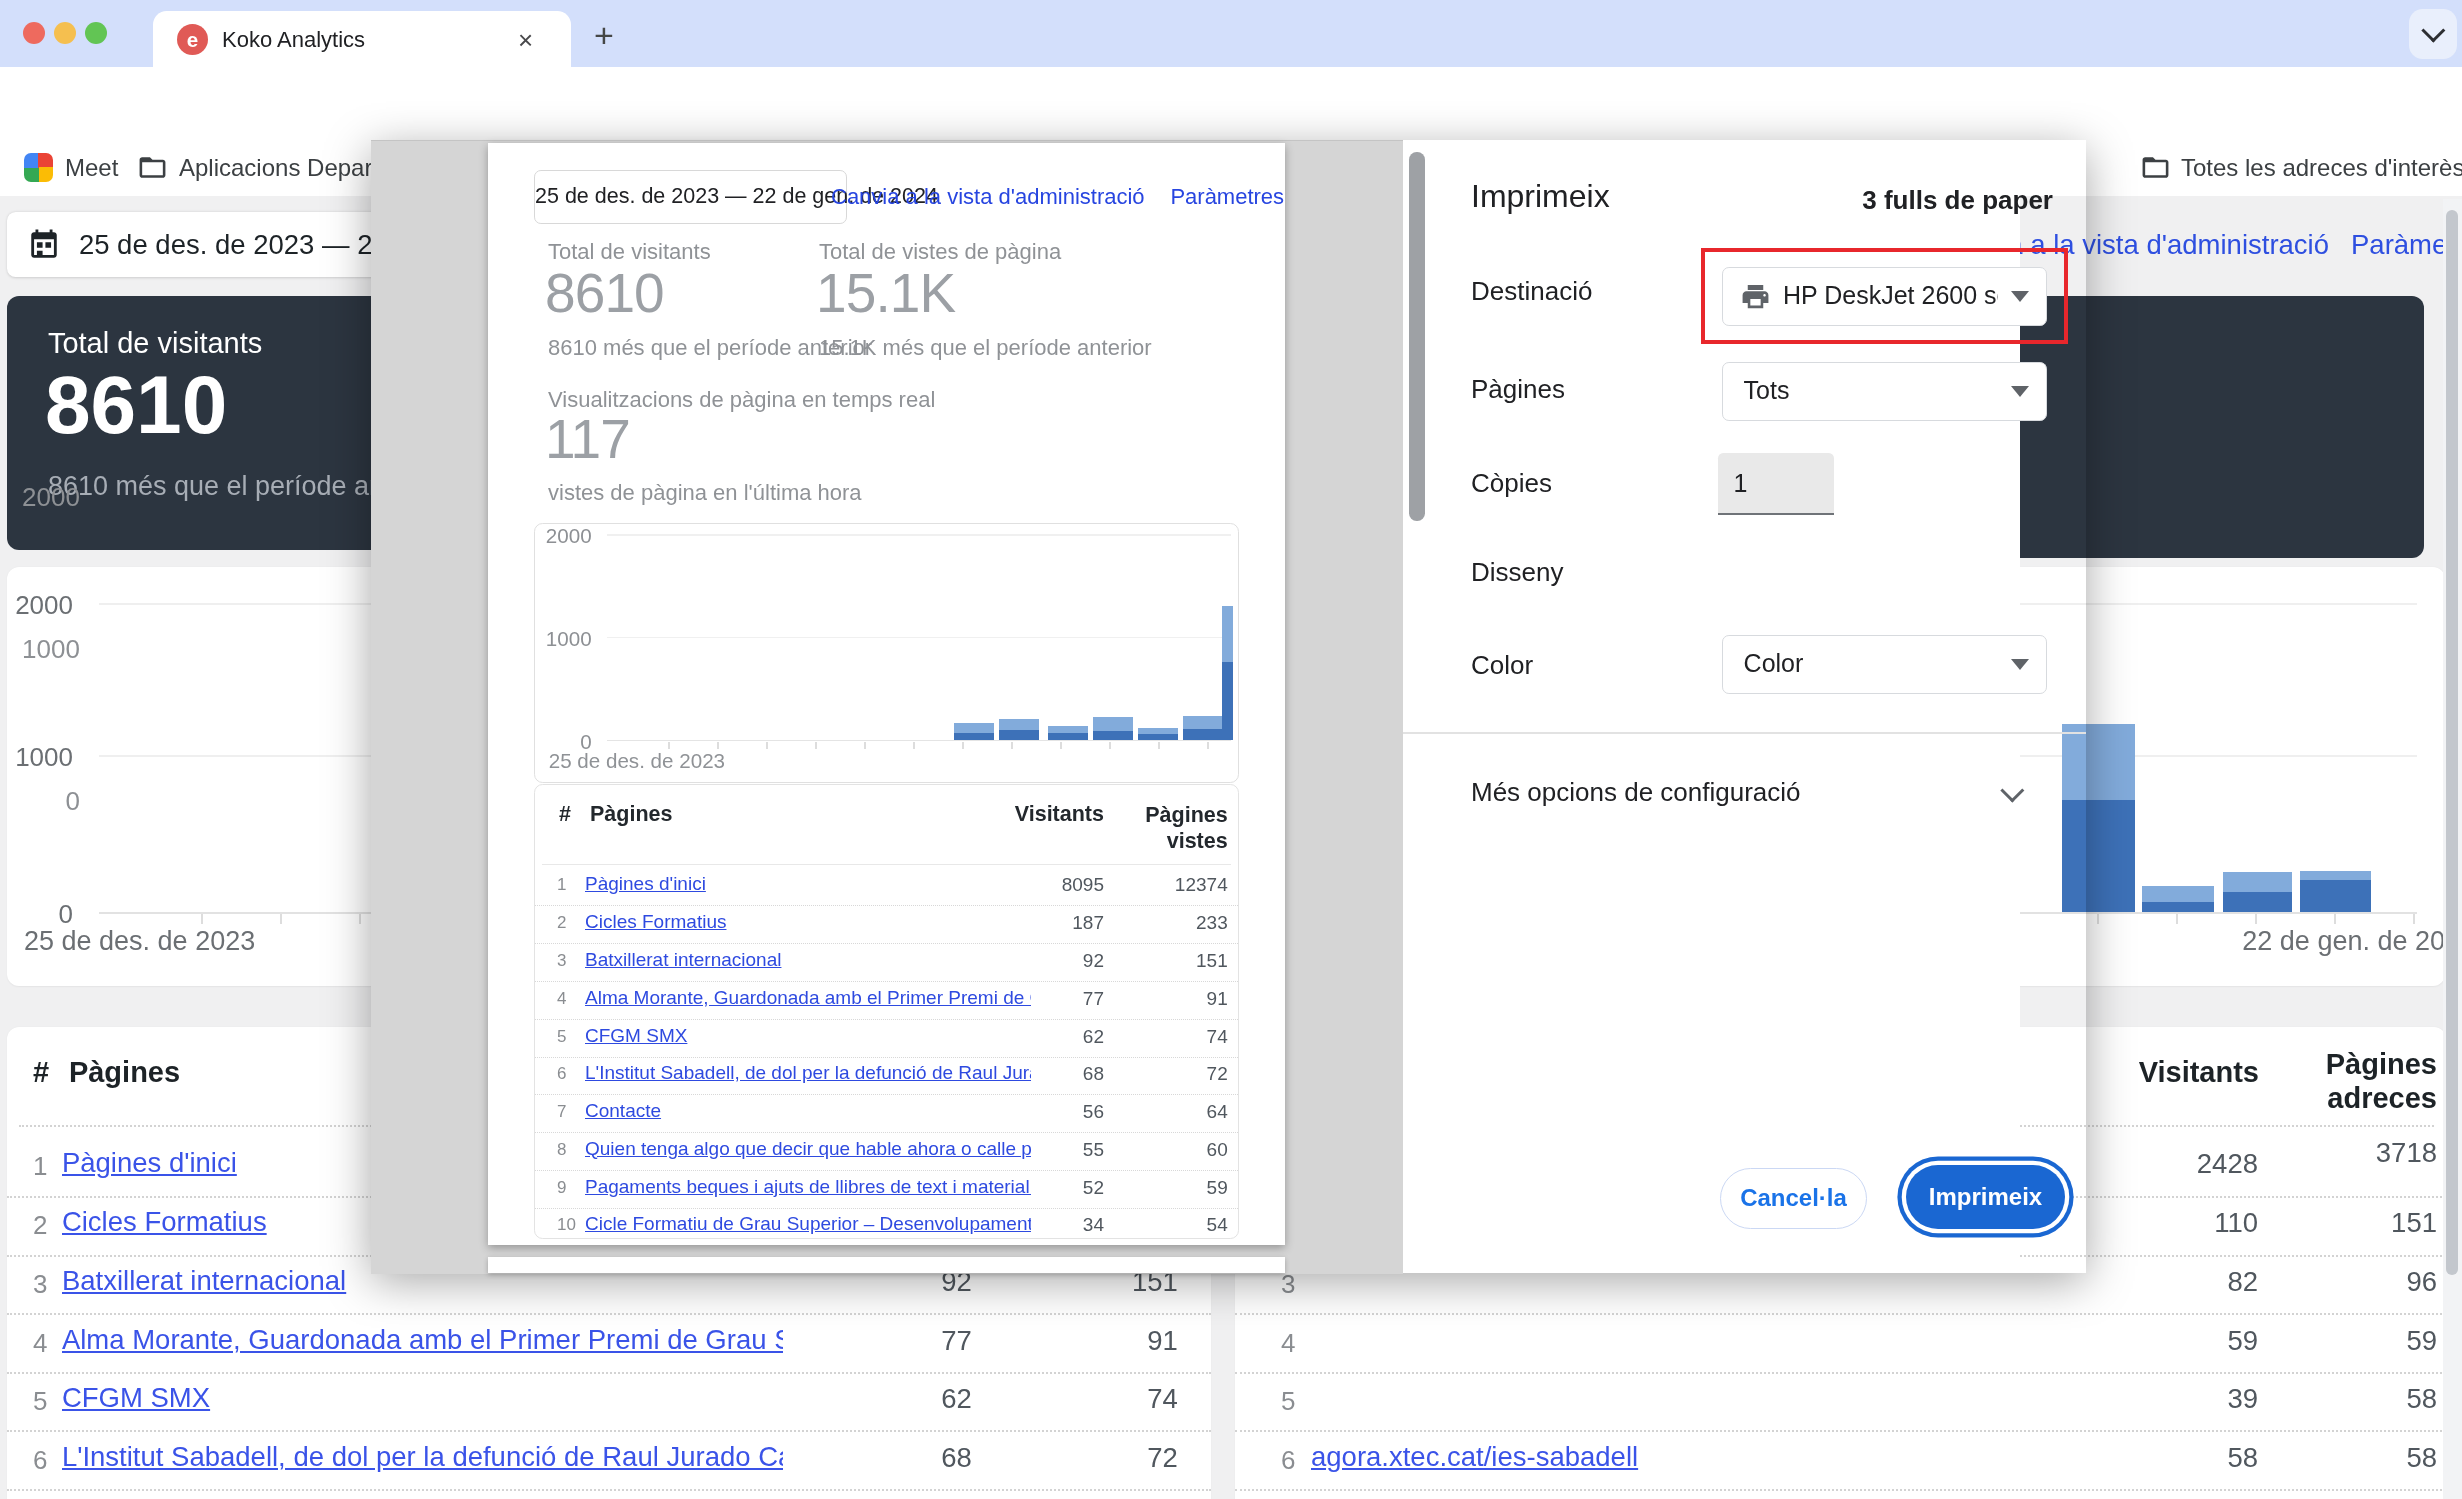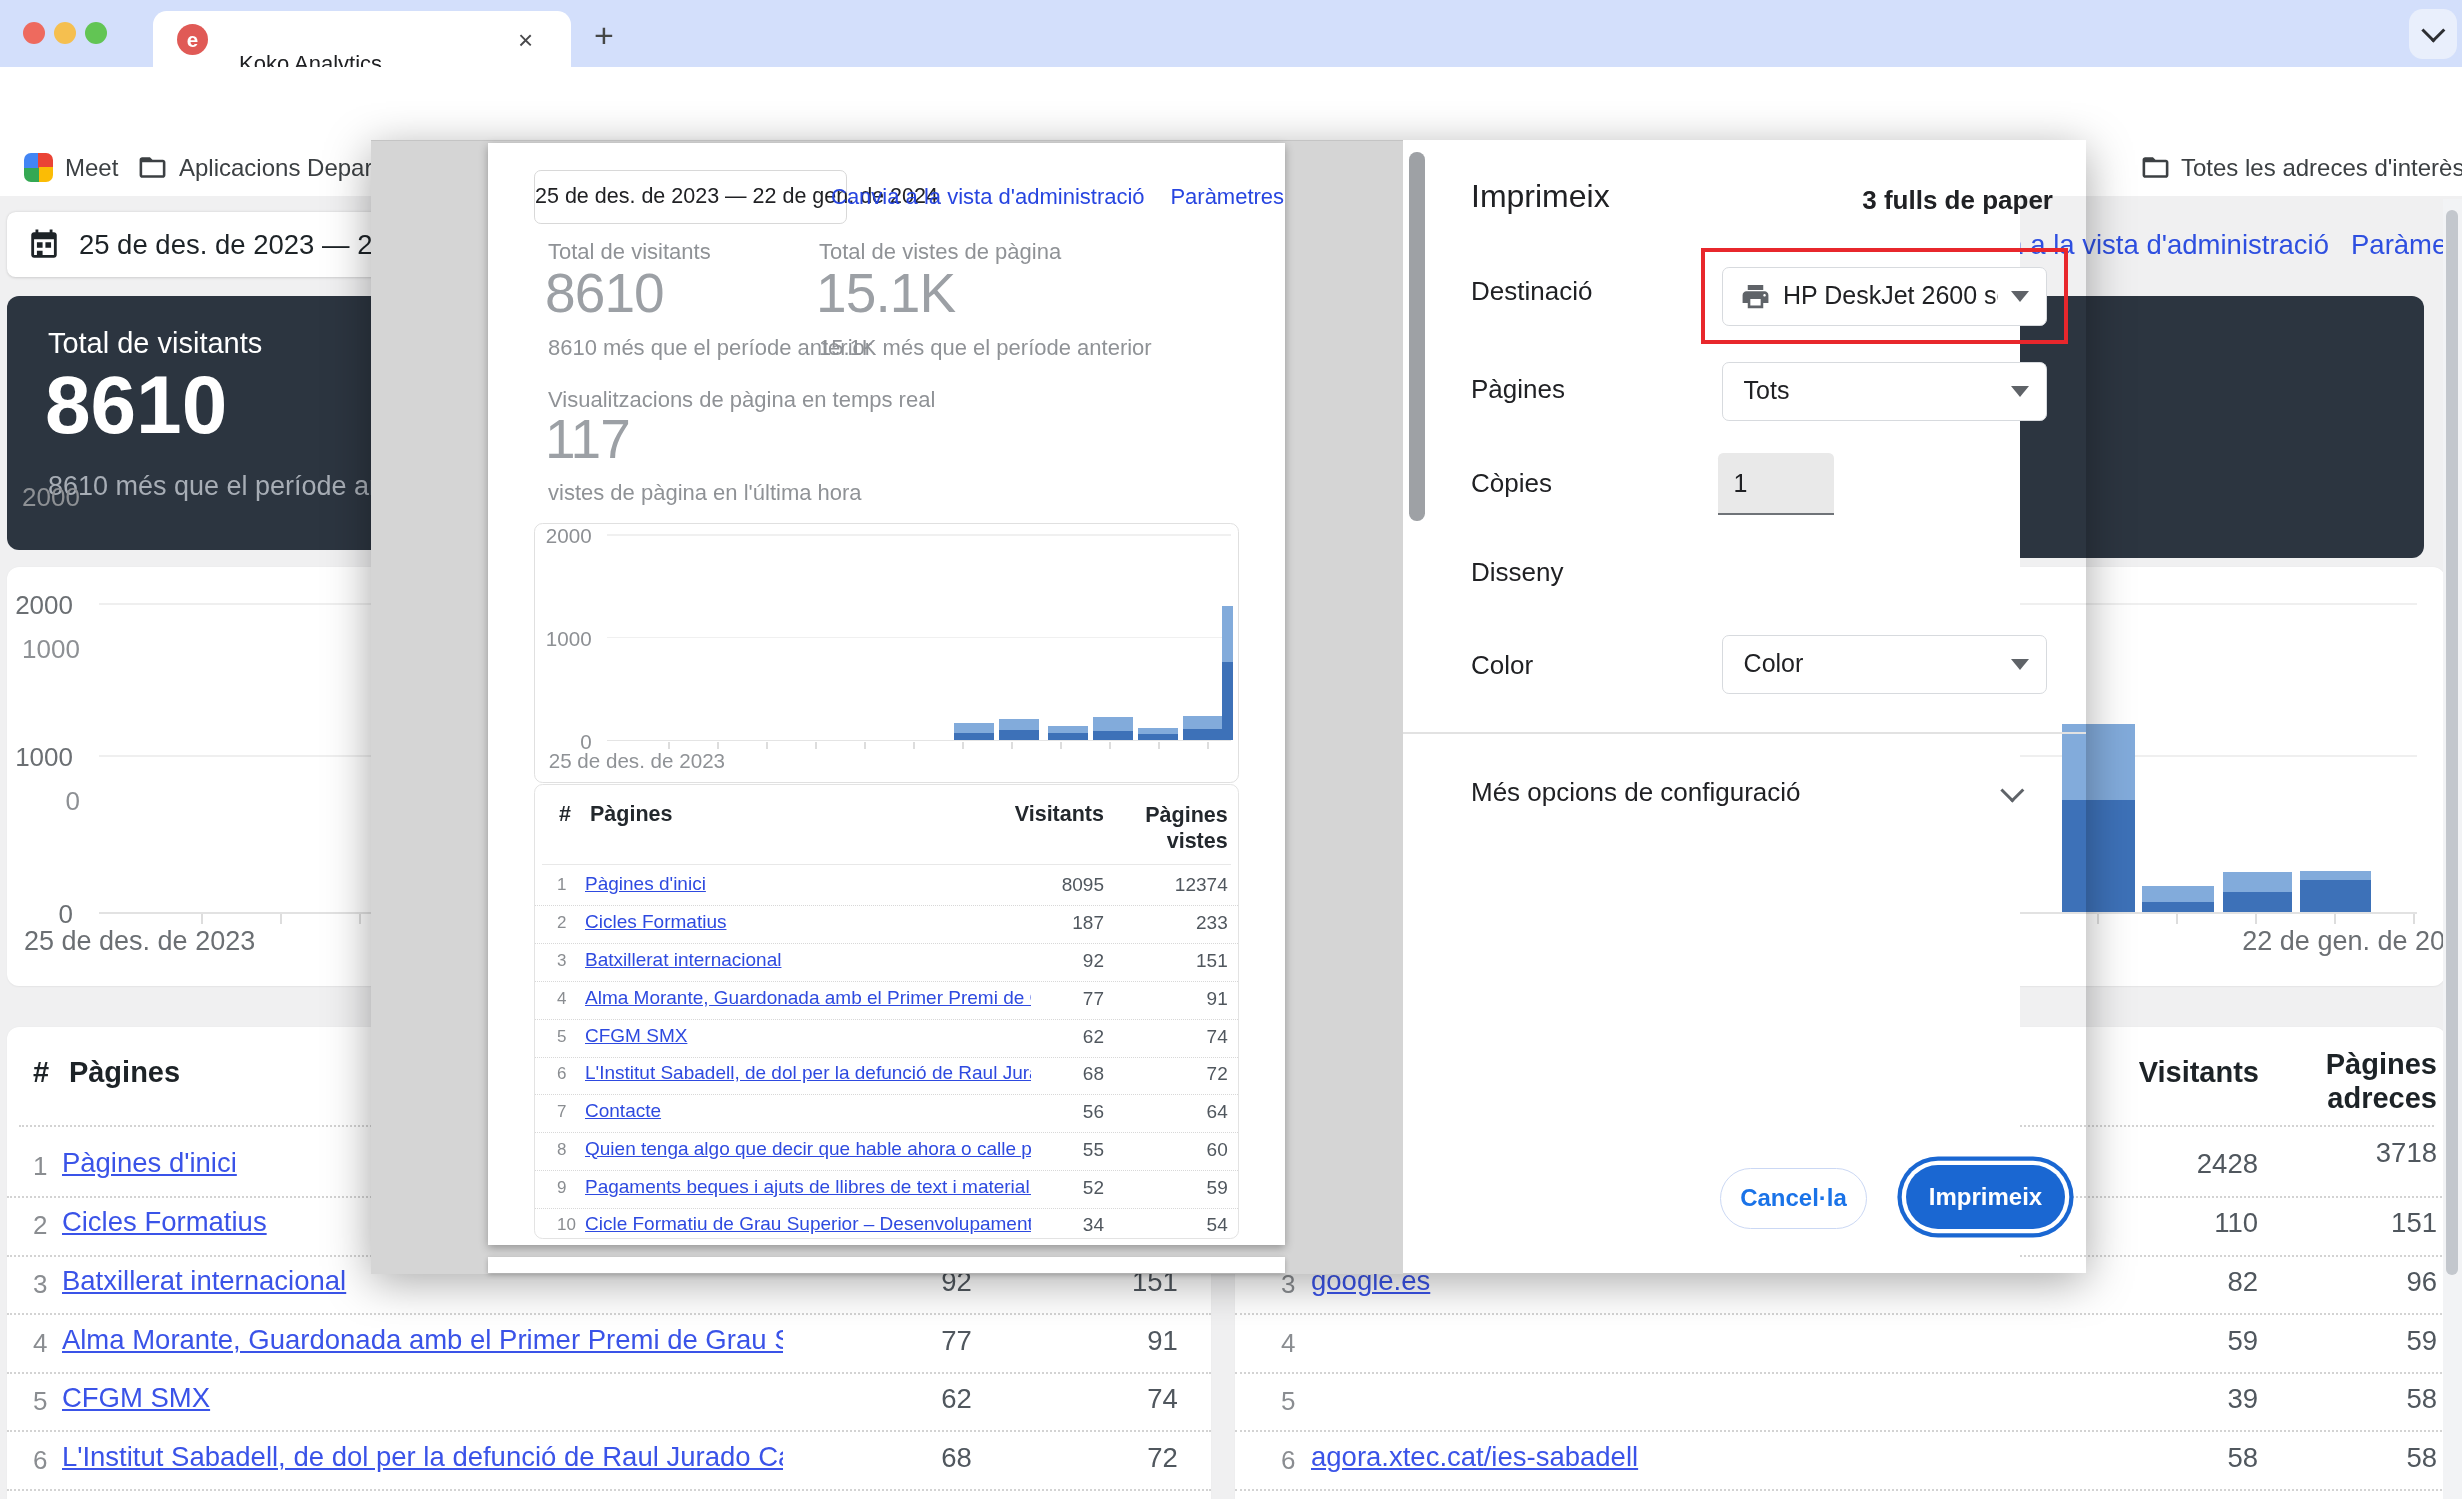--- a/index.html
+++ b/index.html
@@ -5,21 +5,21 @@
   html,body{margin:0;padding:0;background:#fff;}
   #root{position:relative;width:2462px;height:1499px;overflow:hidden;
         font-family:"Liberation Sans","DejaVu Sans",sans-serif;color:#202124;}
   .abs{position:absolute;}
   
   .tabstrip{left:0;top:0;width:2462px;height:67px;background:#d3dffb;}
   .light{width:22px;height:22px;border-radius:50%;top:22px;}
   .tab{left:153px;top:11px;width:418px;height:56px;background:#fff;border-radius:13.7px 13.7px 0 0;}
   .favicon{left:24px;top:13px;width:31px;height:31px;border-radius:50%;background:#e05a56;
            color:#fff;font-weight:bold;font-size:20.6px;text-align:center;line-height:31px;}
-  .tabtitle{left:86px;top:16.3px;font-size:22px;color:#202124;white-space:nowrap;margin-top:24px;}
+  .tabtitle{left:69px;top:16.3px;font-size:22px;color:#202124;white-space:nowrap;}
   .tabclose{left:365px;top:13.7px;font-size:26px;color:#49494c;}
   .newtab{left:594px;top:15.5px;font-size:34px;color:#454746;}
   .tschev{left:2409px;top:8.6px;width:48px;height:50px;border-radius:13.7px;background:#e9effc;}
   .chev{width:13.7px;height:13.7px;border-right:3.4px solid #2d2f33;border-bottom:3.4px solid #2d2f33;transform:rotate(45deg);}
   .toolbar{left:0;top:67px;width:2462px;height:73px;background:#fff;}
   .urlpill{left:211px;top:74px;width:1585px;height:58px;border-radius:29px;background:#e9edf8;}
   .urltext{left:283px;top:82px;font-size:26px;color:#202124;white-space:nowrap;}
   .bookbar{left:0;top:140px;width:2462px;height:56px;background:#fff;border-bottom:0.9px solid #e8e8e8;}
   .bklabel{font-size:24px;color:#3c4043;white-space:nowrap;}
   .extbox{width:45px;height:45px;border-radius:10.3px;}
@@ -261,21 +261,20 @@
         <span class="abs rowval" style="left:1082px;top:0;width:120px">3718</span>
       </div>
       <div class="abs" style="left:0;top:169px;width:1211px;height:59px;border-bottom:2.6px dotted #d3d3d3">
         <span class="abs rownum" style="left:46px;top:13.7px"></span>
         <span class="abs rowlink" style="left:76px;top:10.3px;width:756px"></span>
         <span class="abs rowval" style="left:903px;top:11px;width:120px">110</span>
         <span class="abs rowval" style="left:1082px;top:11px;width:120px">151</span>
       </div>
       <div class="abs" style="left:0;top:228px;width:1211px;height:58px;border-bottom:2.6px dotted #d3d3d3">
         <span class="abs rownum" style="left:46px;top:13.7px">3</span>
-        <span class="abs rowlink" style="left:76px;top:10.3px;width:756px">google.es</span>
         <span class="abs rowval" style="left:903px;top:11px;width:120px">82</span>
         <span class="abs rowval" style="left:1082px;top:11px;width:120px">96</span>
       </div>
       <div class="abs" style="left:0;top:287px;width:1211px;height:58px;border-bottom:2.6px dotted #d3d3d3">
         <span class="abs rownum" style="left:46px;top:13.7px">4</span>
         <span class="abs rowval" style="left:903px;top:11px;width:120px">59</span>
         <span class="abs rowval" style="left:1082px;top:11px;width:120px">59</span>
       </div>
       <div class="abs" style="left:0;top:345px;width:1211px;height:58px;border-bottom:2.6px dotted #d3d3d3">
         <span class="abs rownum" style="left:46px;top:13.7px">5</span>

